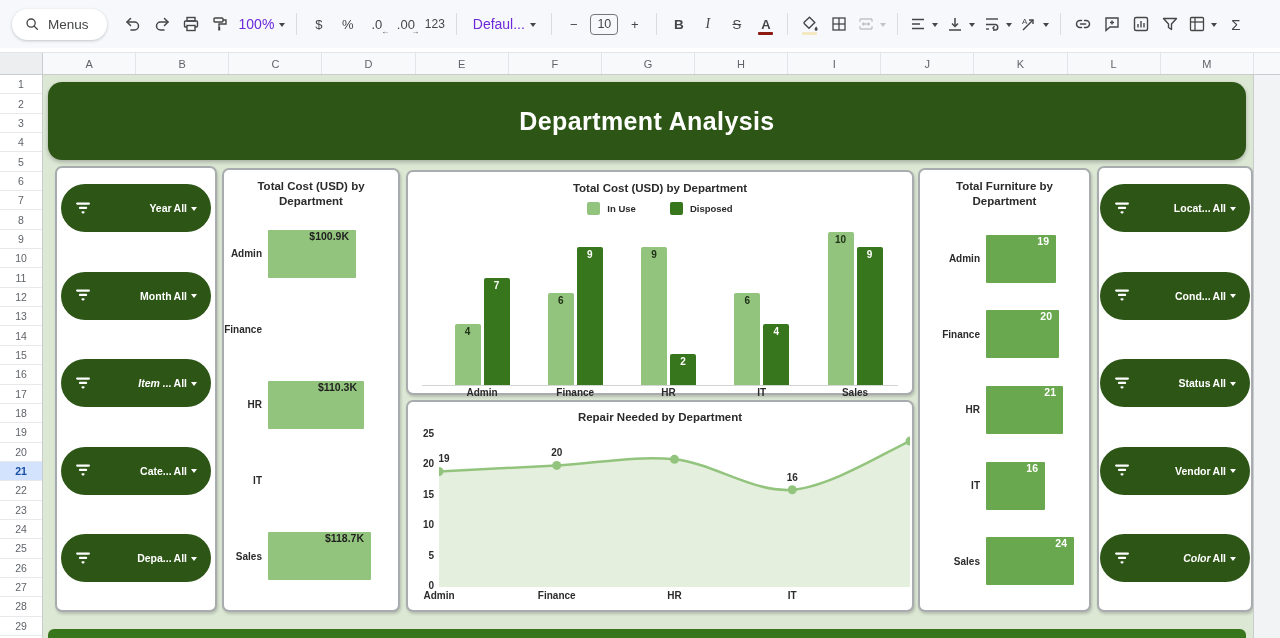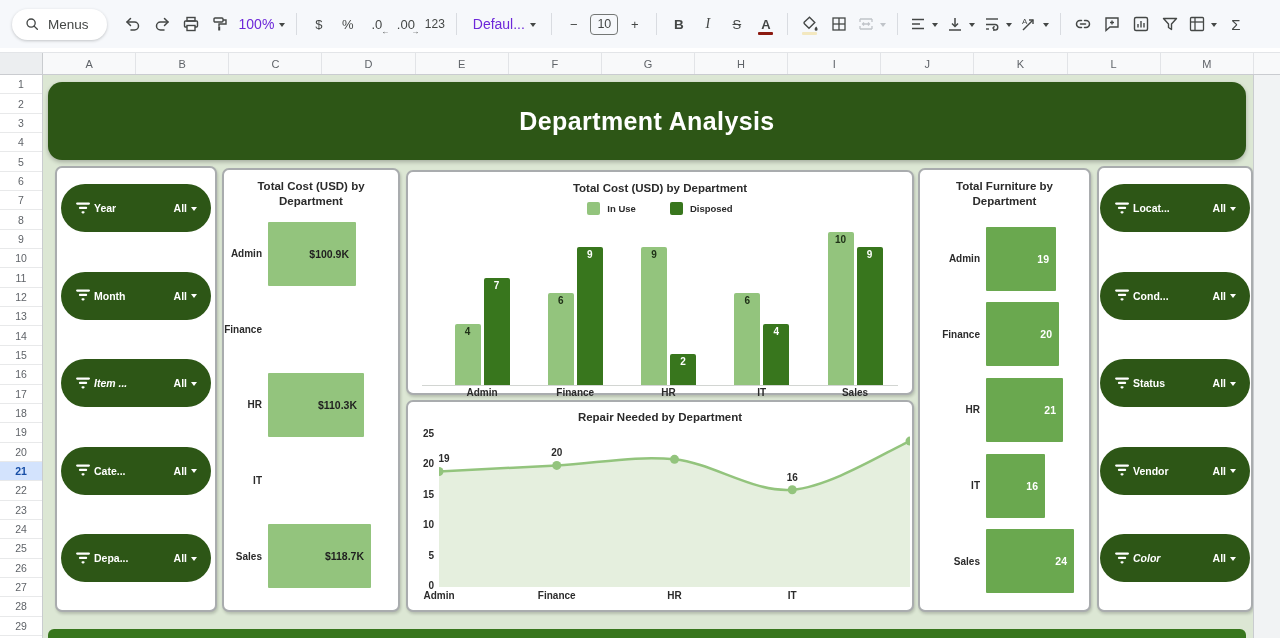--- a/index.html
+++ b/index.html
@@ -45,30 +45,30 @@
   .banner h1{color:#fff;font-size:25px;font-weight:bold;letter-spacing:.4px}
   .card{position:absolute;background:#fff;border:2px solid #a9acae;border-radius:7px;box-shadow:1px 2px 3px rgba(0,0,0,.18)}
   .ctitle{margin-top:9px;text-align:center;font-weight:bold;font-size:11.5px;color:#2b2b2b;line-height:1.3;padding:0 22px}
   .footer-strip{position:absolute;left:5px;right:7px;top:554px;height:9px;background:#38761d;border-radius:6px 6px 0 0}
 
   
   .slicer-panel{display:flex;flex-direction:column;justify-content:space-between;padding:16px 0 28px 0}
   .slicer{width:150px;height:48px;margin:0 auto;background:#2d5616;border-radius:24px;display:flex;align-items:center;
     padding:0 14px;color:#fff;cursor:pointer;flex:0 0 auto}
   .s-icon{display:flex}
-  .s-label{flex:1;text-align:left;font-weight:bold;font-size:10.5px;padding:0 2px}
+  .s-label{flex:1;text-align:right;font-weight:bold;font-size:10.5px;padding:0 2px}
   .s-label.it{font-style:italic}
   .s-val{display:flex;align-items:center;font-weight:bold;font-size:10.5px}
   .wcaret{width:0;height:0;border:3.5px solid transparent;border-top:4.5px solid #fff;margin-left:4px;margin-top:4px}
 
   
   .hrows{position:absolute;left:0;right:0}
   .hrow{display:flex;align-items:center}
   .hlab{font-weight:bold;font-size:10px;color:#2b2b2b;text-align:right;padding-right:6px;flex:0 0 auto}
-  .hbar{height:64px;display:flex;align-items:center;justify-content:flex-end;padding-right:7px;border-radius:1px}
+  .hbar{height:48px;display:flex;align-items:flex-start;justify-content:flex-end;padding-right:7px;border-radius:1px}
   .hval{font-weight:bold;font-size:10.5px;white-space:nowrap}
 
   
   .legend{display:flex;justify-content:center;gap:34px;margin-top:6px}
   .leg{display:flex;align-items:center;gap:7px;font-weight:bold;font-size:9.5px;color:#2b2b2b}
   .sw{width:13px;height:13px;border-radius:2px;display:inline-block}
   .axisline{position:absolute;left:14px;right:14px;top:213px;height:1px;background:#d2d5d2}
   .grp{position:absolute;top:60px;width:62px;height:153px;display:flex;align-items:flex-end;justify-content:center;gap:3px}
   .vbar{position:relative;width:26px;border-radius:2px 2px 0 0}
   .vval{position:absolute;top:2px;left:0;right:0;text-align:center;font-size:10px;font-weight:bold}

